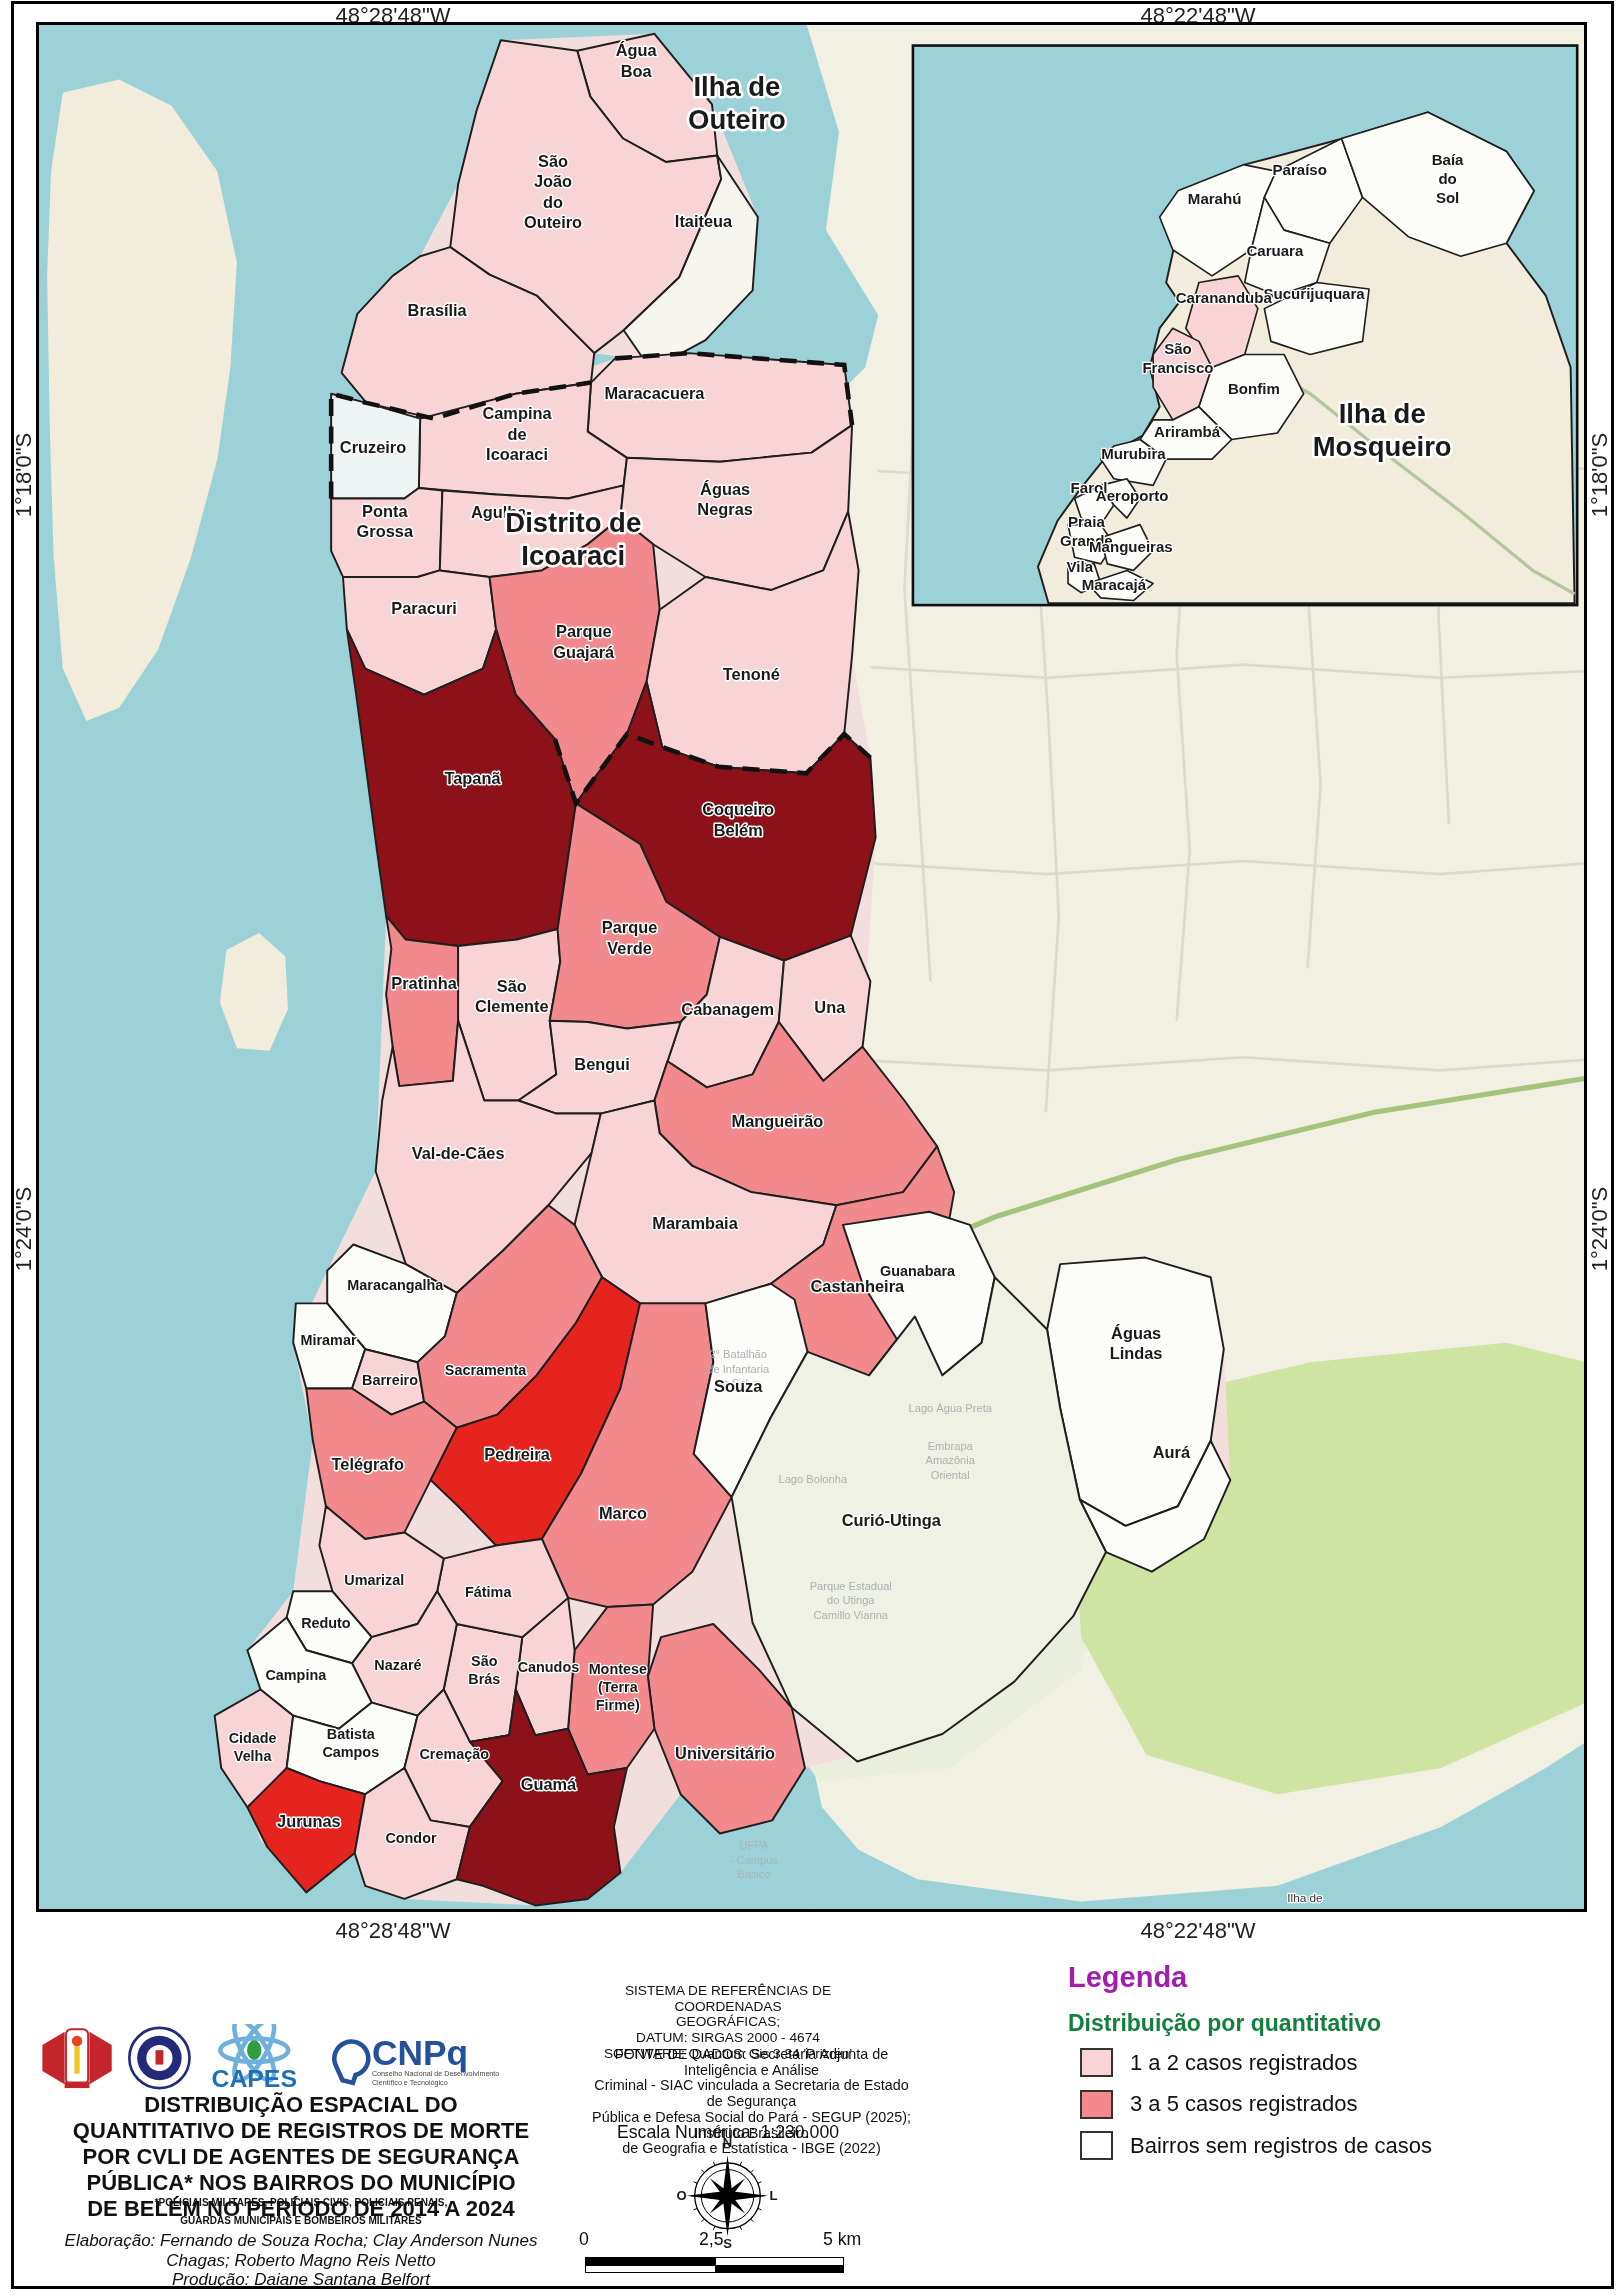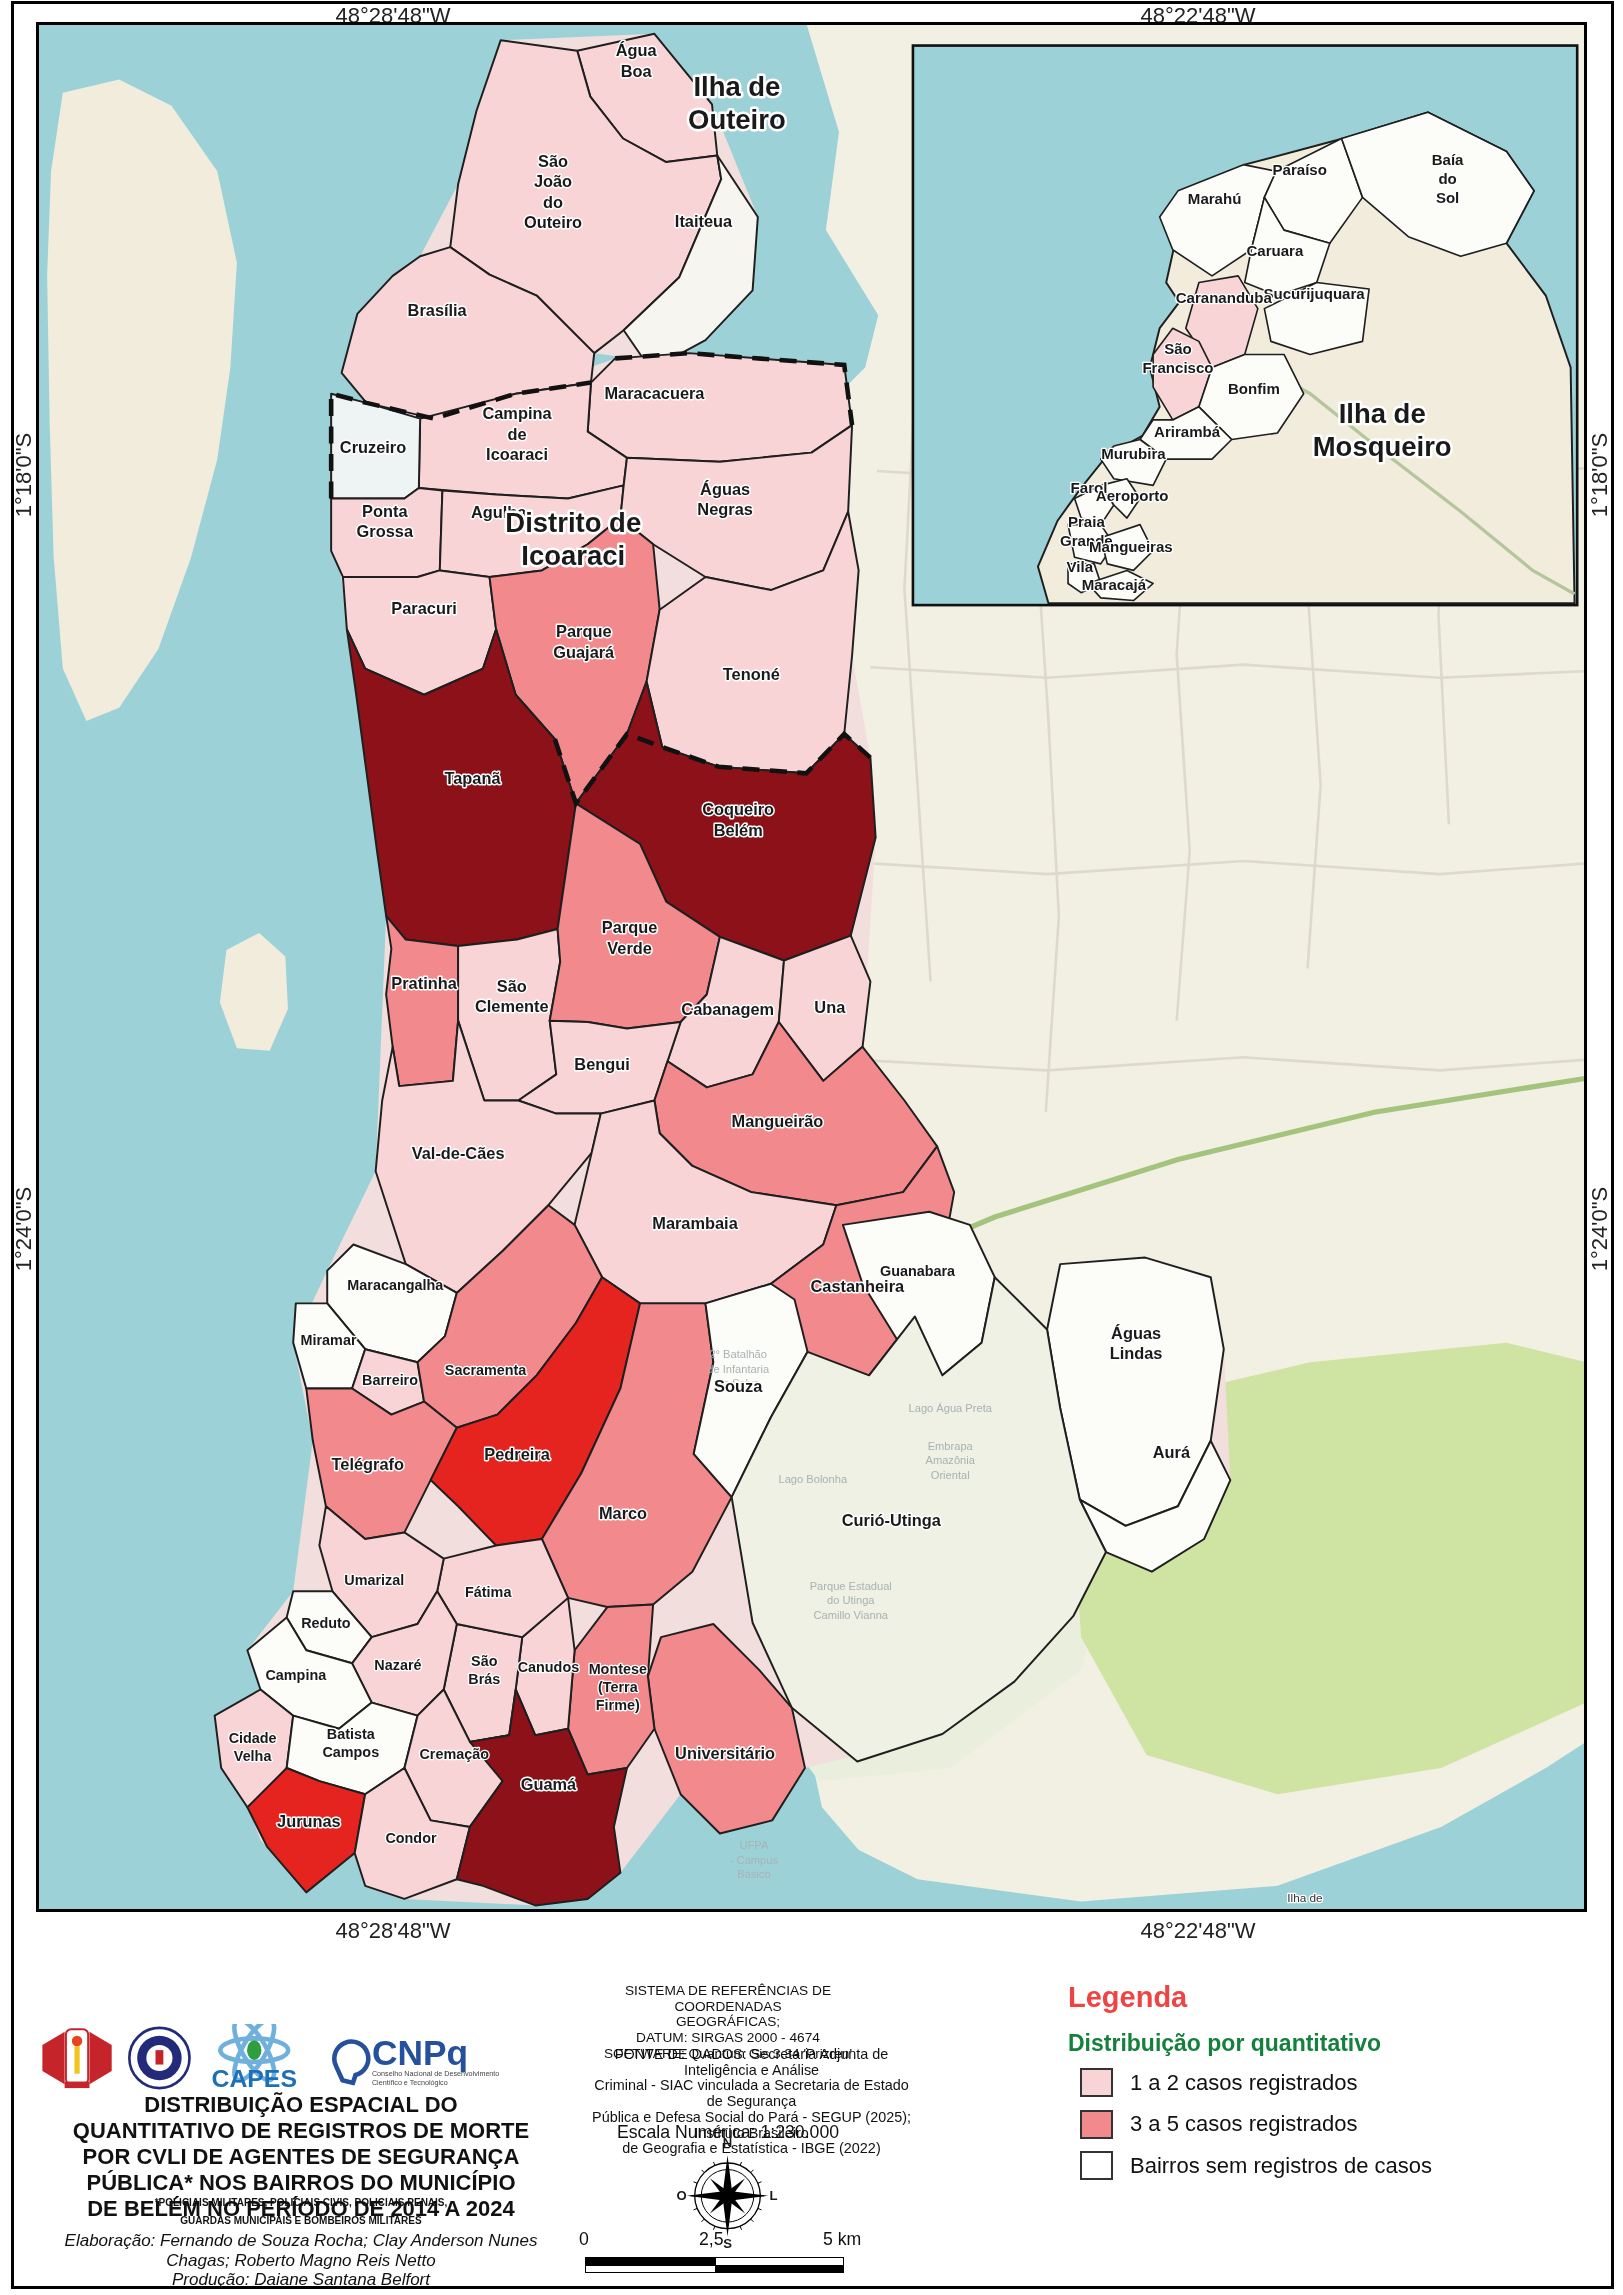--- a/index.html
+++ b/index.html
@@ -12,21 +12,21 @@
   #map{position:absolute;left:36px;top:22px;}
   .footer-text{position:absolute;color:#111;}
   .tcenter{text-align:center;}
   #title-block{left:39px;top:2092px;width:524px;font-weight:bold;font-size:22px;line-height:26px;white-space:pre-line;}
   #footnote-block{left:39px;top:2194px;width:524px;font-weight:bold;font-size:10px;line-height:17.7px;white-space:pre-line;}
   #credits-block{left:39px;top:2231px;width:524px;font-style:italic;font-size:17px;line-height:19.6px;white-space:pre-line;}
   #refs-block{left:584px;top:1983px;width:288px;font-size:13.7px;line-height:15.7px;white-space:pre-line;}
   #fonte-block{left:588px;top:2047px;width:327px;font-size:14.4px;line-height:15.7px;white-space:pre-line;}
   #escala-line{left:584px;top:2122px;width:288px;font-size:17.7px;}
   #legend{position:absolute;left:1068px;top:1961px;width:524px;}
-  #legend-title{font-size:29px;font-weight:bold;color:#ef4444;margin-top:20px;}
+  #legend-title{font-size:29px;font-weight:bold;color:#a21caf;}
   #legend-subtitle{font-size:23px;font-weight:bold;color:#15803d;margin-top:15.7px;}
   .legend-row{display:flex;align-items:center;margin-top:10.5px;height:31px;padding-left:12px;}
   .legend-swatch{width:33px;height:29px;border:2px solid #333;box-sizing:border-box;flex:0 0 auto;}
   .legend-label{font-size:22px;color:#111;margin-left:17px;}
   #scalebar{position:absolute;left:585px;top:2257px;width:259px;height:15.7px;border:1.3px solid #000;box-sizing:border-box;}
   .sb-seg{position:absolute;}
   .sb-label{position:absolute;font-size:17.7px;color:#111;}
   #compass-box{position:absolute;left:675px;top:2138px;width:105px;height:115px;}
   #logos-box{position:absolute;left:38px;top:2024px;width:524px;height:68px;}
 </style>

